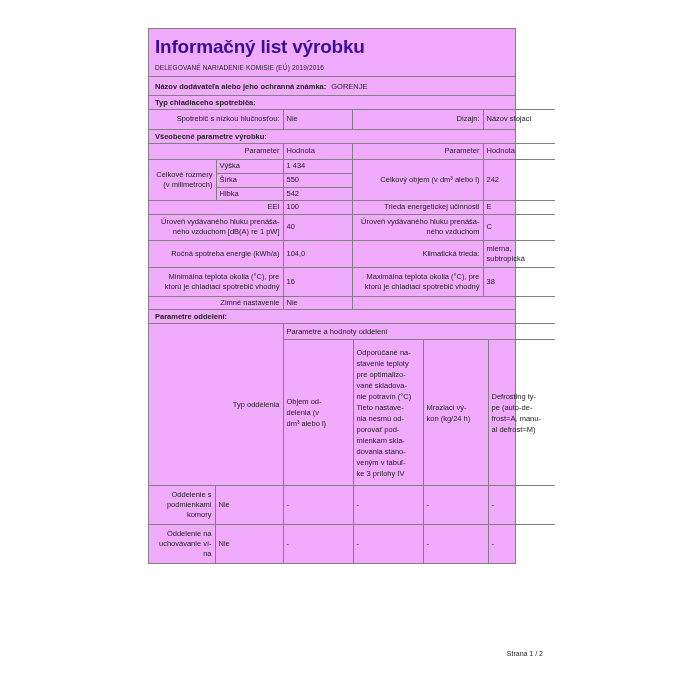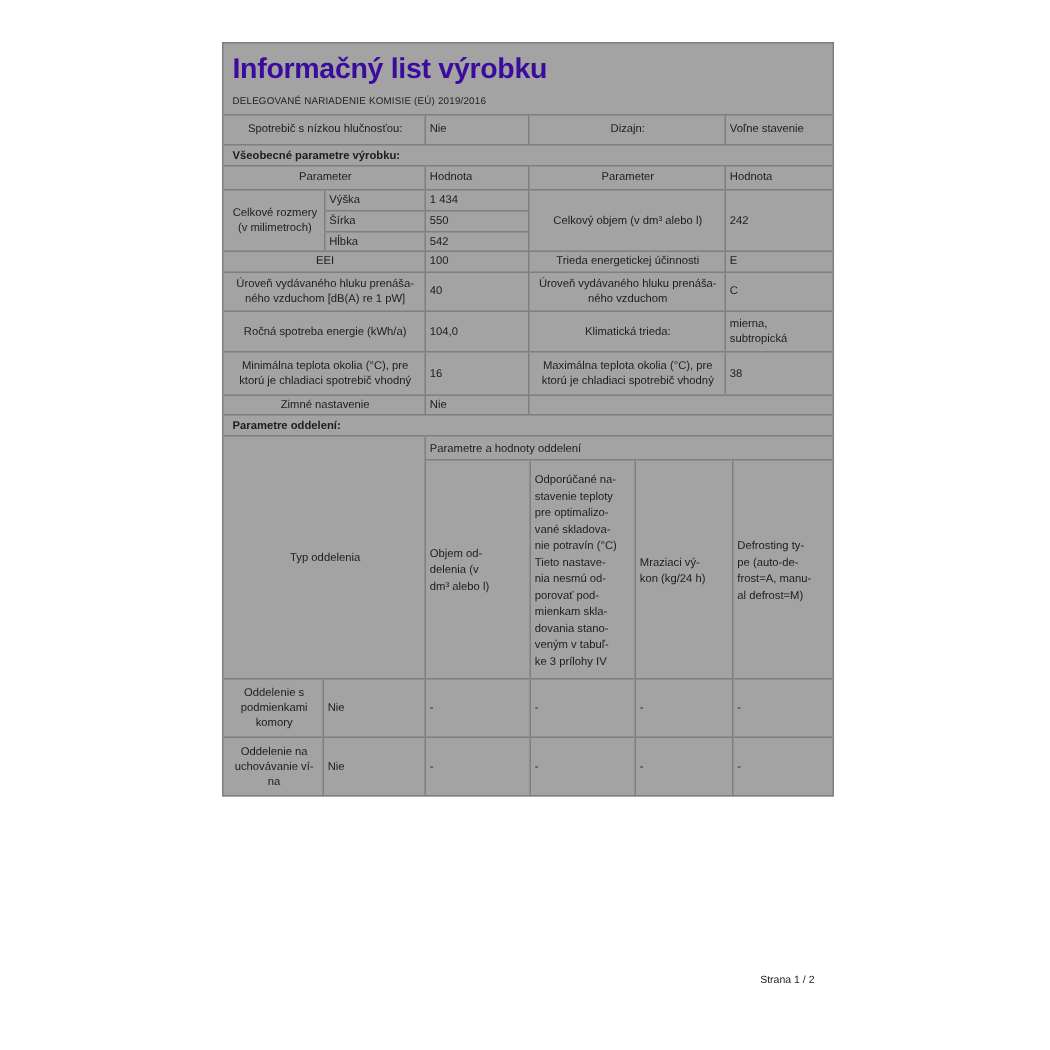--- a/index.html
+++ b/index.html
@@ -1,70 +1,75 @@
 <!DOCTYPE html>
 <html><head>
 <meta charset="utf-8">
 <style>
   * { box-sizing: border-box; margin: 0; padding: 0; }
   html, body { width: 700px; height: 700px; background: #ffffff;
     font-family: "Liberation Sans", sans-serif; color: #1c1c1c; }
-  .doc { position: absolute; left: 148px; top: 28px; width: 408px;
-    border: 1px solid #7f7f7f; background: #a3a3a3; }
+  .doc { position: absolute; left: 148px; top: 28px; width: 368px;
+    border: 1px solid #7f7f7f; background: #f0abfc; }
   .doc > * + * { border-top: 1px solid #7f7f7f; }
 
   .titleblock { padding: 6px 6px 5px 6px; }
   .title { color: #3a0b9d; font-size: 19px; font-weight: bold; letter-spacing: -0.2px; line-height: 24px; }
   .subtitle { font-size: 6.5px; margin-top: 5px; letter-spacing: 0.15px; color: #222; }
 
   .kv { display: flex; align-items: center; gap: 5px; padding: 0 6px; height: 19px; font-size: 7.5px; }
   .kv .lbl { font-weight: bold; }
 
   .section { display: flex; align-items: center; padding: 0 6px; height: 14px;
     font-size: 7.5px; font-weight: bold; }
 
   table { border-collapse: collapse; width: 100%; table-layout: fixed; font-size: 7.5px; }
   td { border-top: 1px solid #7f7f7f; padding: 1px 3px; text-align: left;
     vertical-align: middle; line-height: 1.3; overflow: hidden; }
   tr:first-child > td { border-top: none; }
   td.bl { border-left: 1px solid #7f7f7f; }
-  td.lbl { text-align: center; padding-left: 5px; }
+  td.lbl { text-align: right; padding-left: 5px; }
   td.pre { white-space: pre-line; }
   .tallhead td { line-height: 11px; }
 
   .footer { position: absolute; left: 148px; top: 650px; width: 408px;
     text-align: right; padding-right: 13px; font-size: 7px; color: #222; }
 </style>
 </head>
 <body>
 
 <div class="doc">
 
   <div class="titleblock">
     <div class="title">Informačný list výrobku</div>
     <div class="subtitle">DELEGOVANÉ NARIADENIE KOMISIE (EÚ) 2019/2016</div>
   </div>
 
-
-
-
+  <div class="kv">
+    <span class="lbl">Názov dodávateľa alebo jeho ochranná známka:</span>
+    <span>GORENJE</span>
+  </div>
+
+
+
+  <div class="section">Typ chladiaceho spotrebiča:</div>
 
   <table>
     <colgroup>
         <col style="width:134px">
         <col style="width:69px">
         <col style="width:131px">
         <col style="width:72px">
       </colgroup>
     <tbody>
         <tr>
       <td class="lbl" style="height:19px">Spotrebič s nízkou hlučnosťou:</td>
       <td class="bl">Nie</td>
       <td class="bl lbl">Dizajn:</td>
-      <td class="bl">Voľne stavenie</td>
+      <td class="bl">Názov stojaci</td>
     </tr>
   </tbody>
     </table>
 
   <div class="section">Všeobecné parametre výrobku:</div>
 
   <table>
     <colgroup>
         <col style="width:67px">
         <col style="width:67px">

